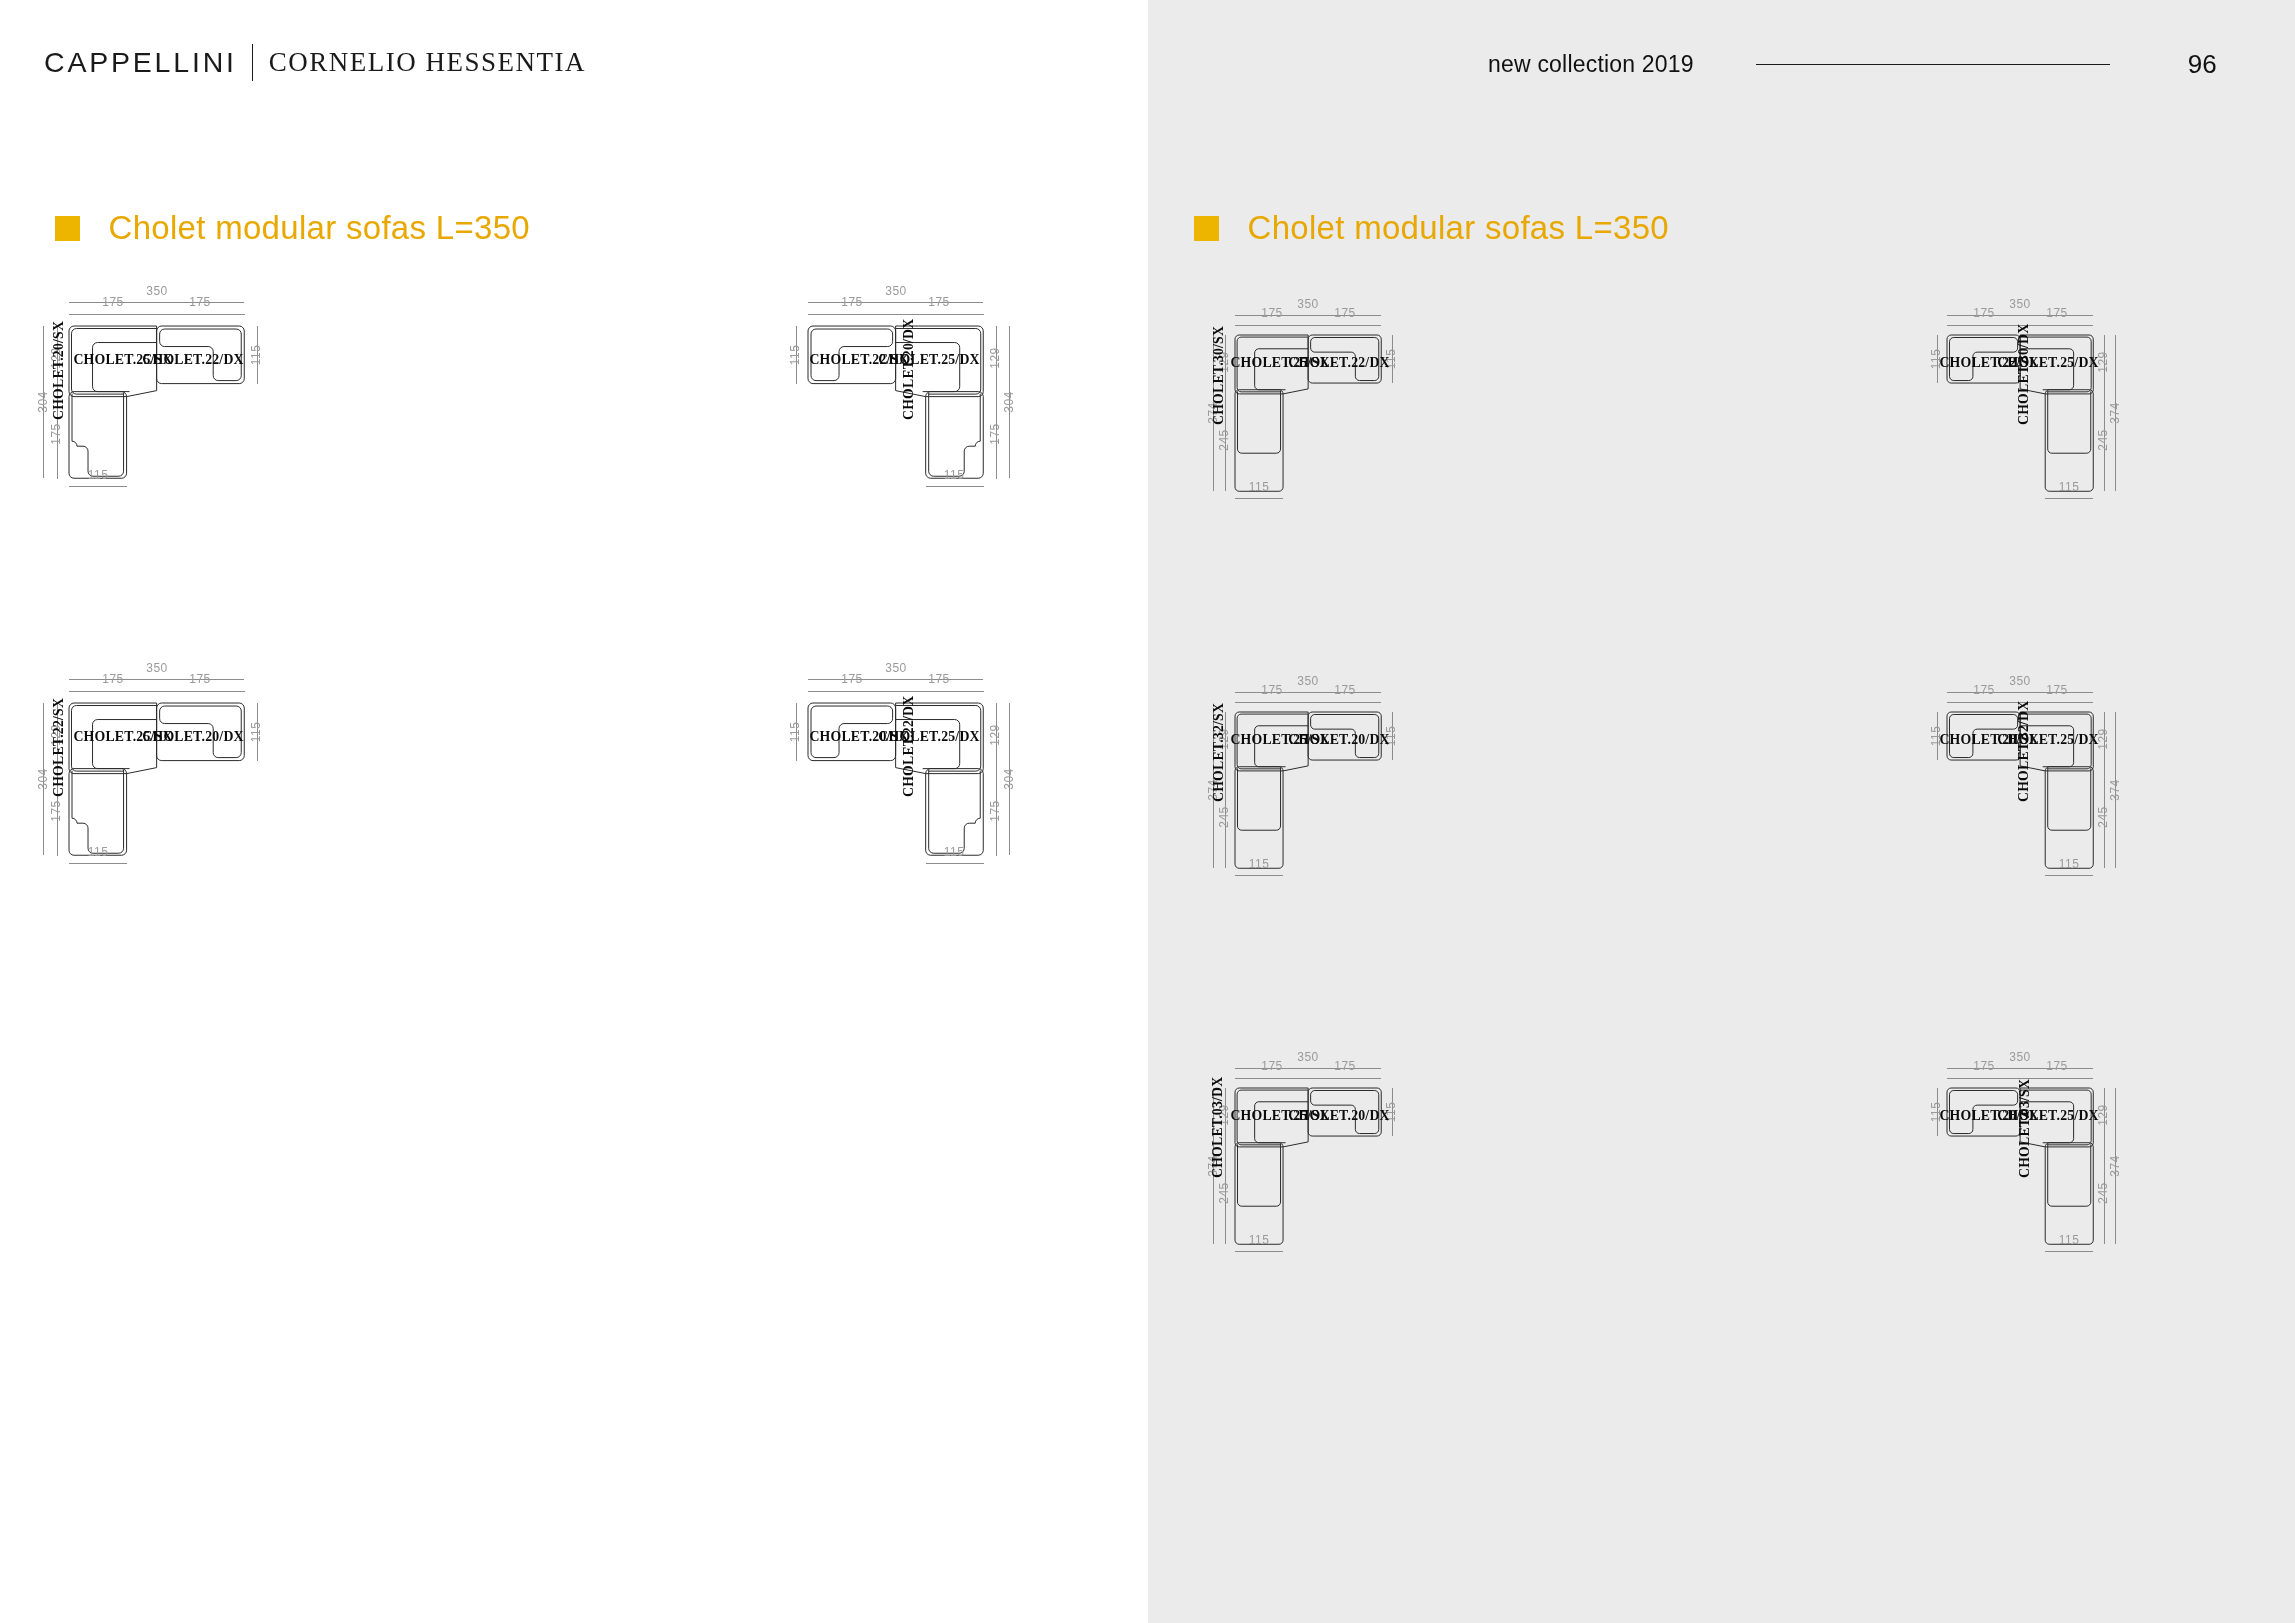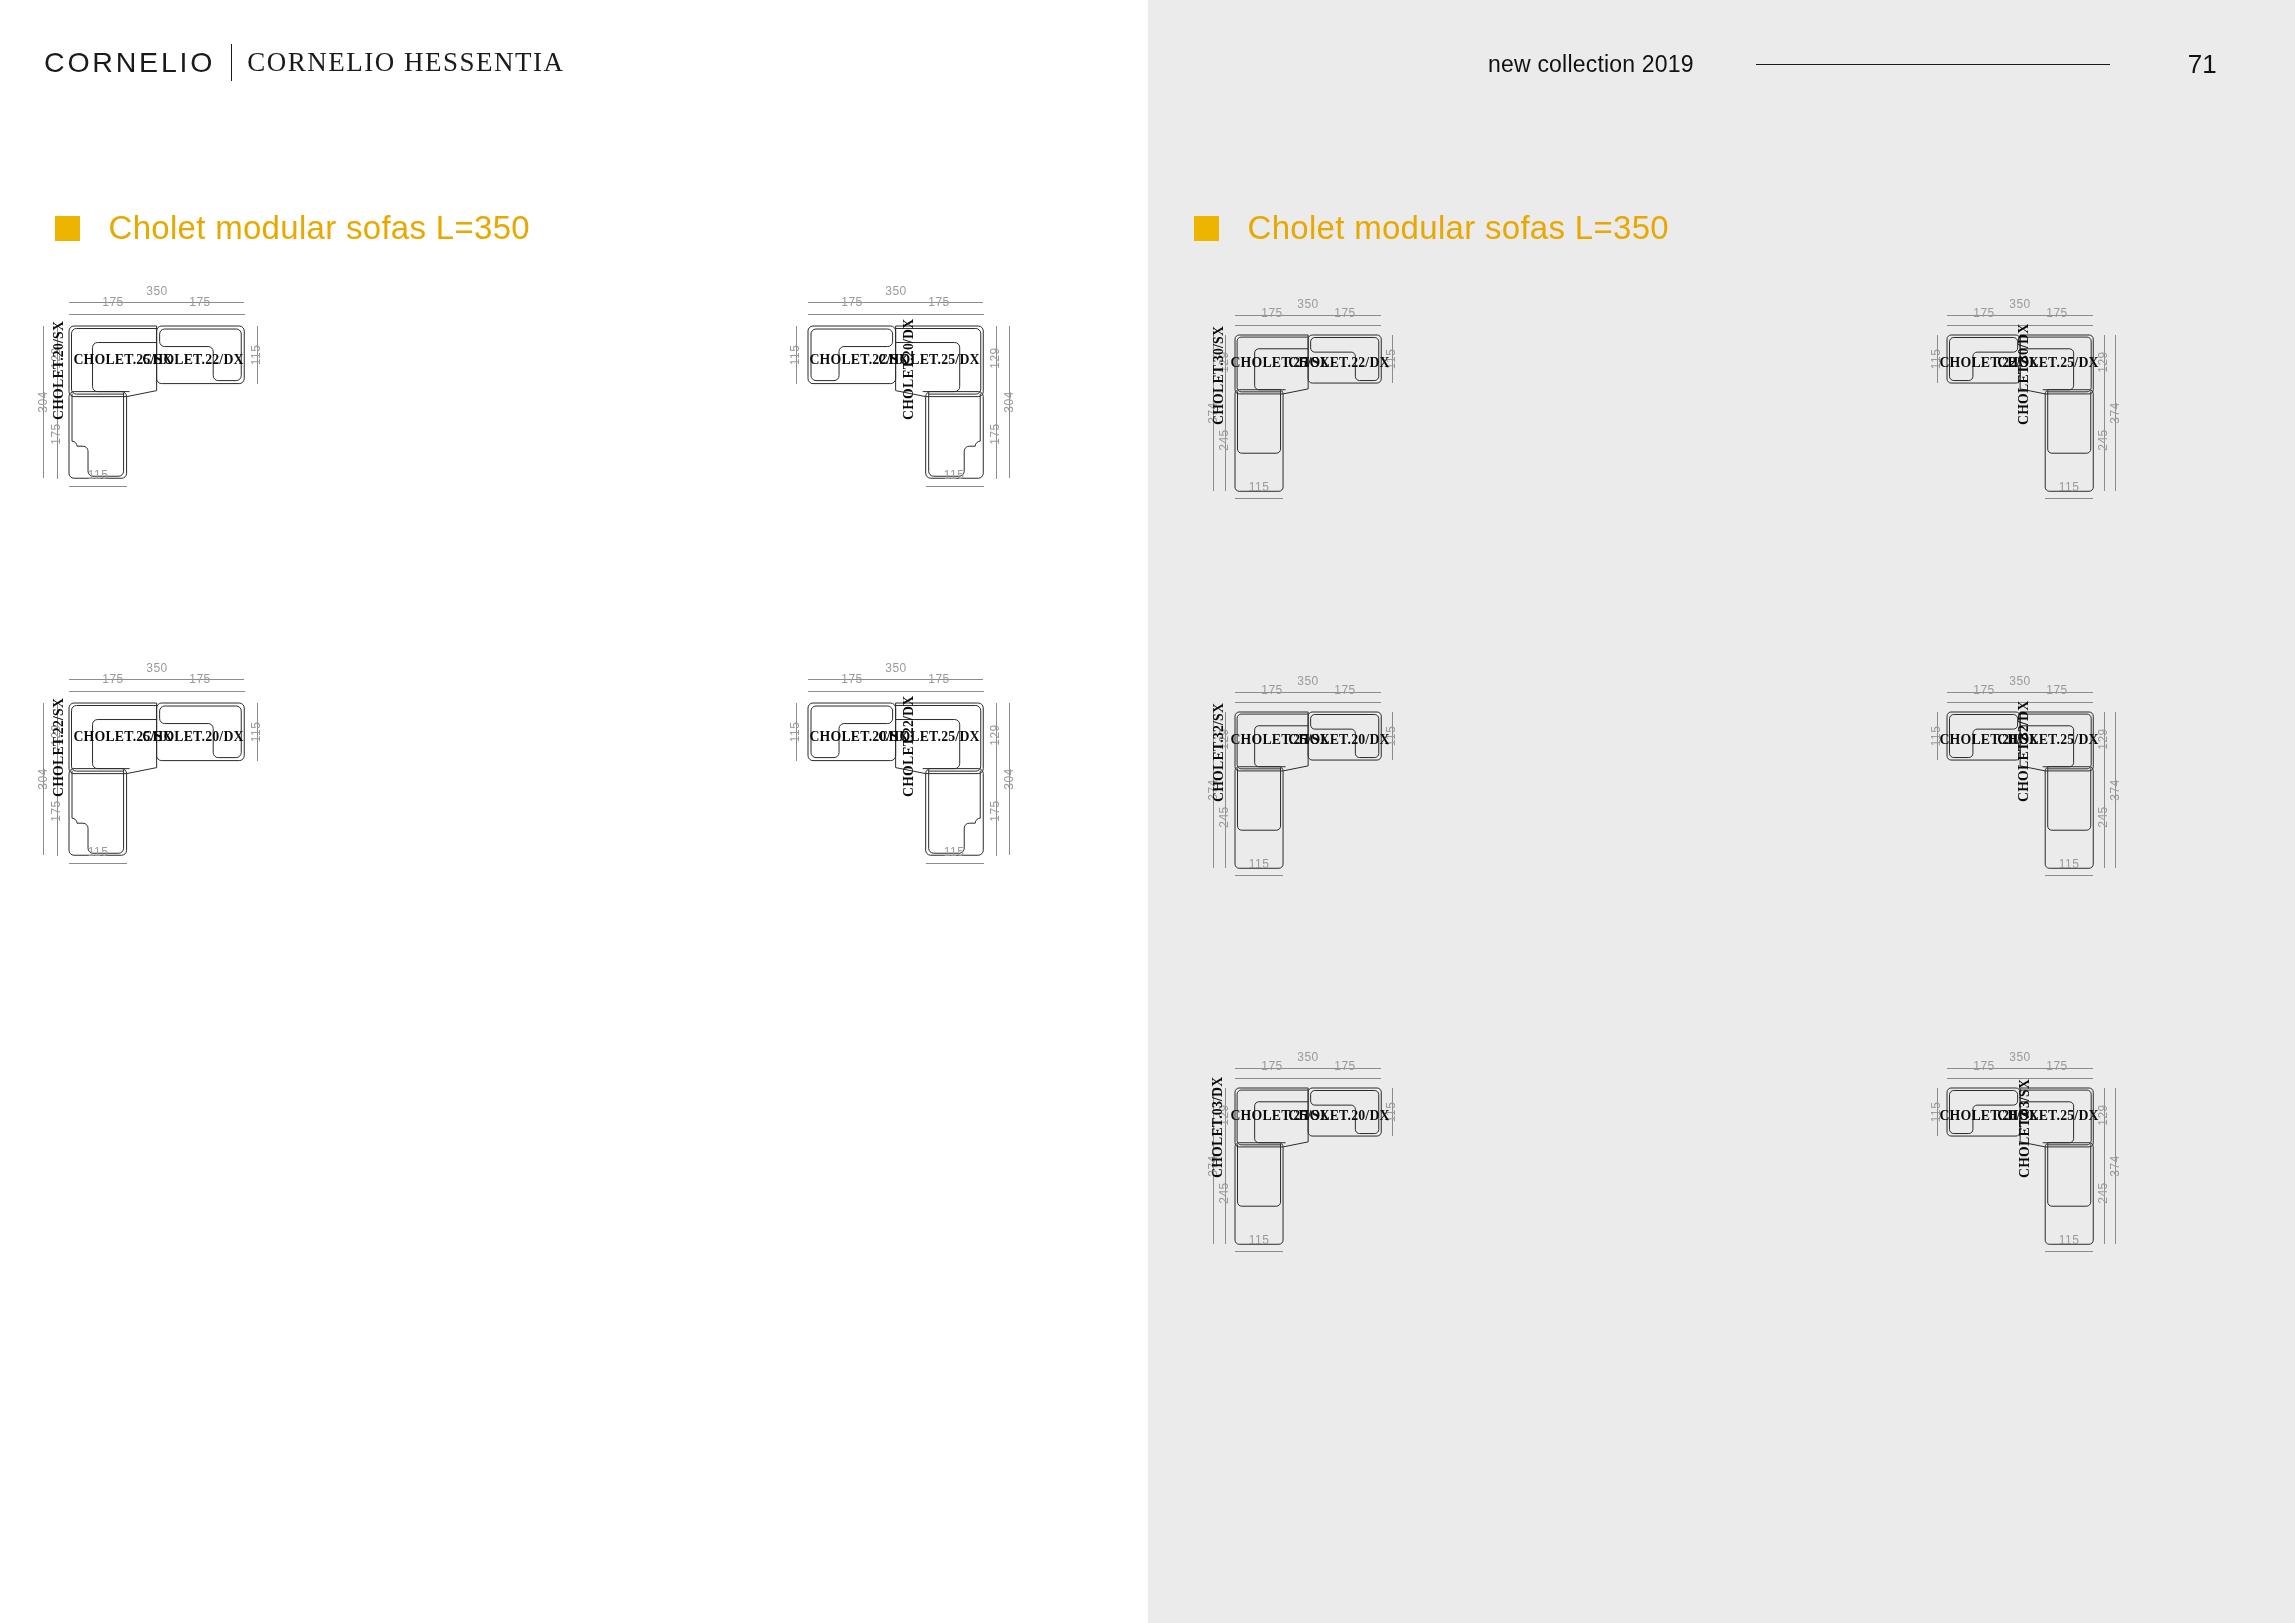--- a/index.html
+++ b/index.html
@@ -89,29 +89,29 @@
     fill:none;stroke:#2b2b2b;stroke-width:1;vector-effect:non-scaling-stroke;
   }
 </style>
 </head>
 <body>
 
 <div class="page page-left"></div>
 <div class="page page-right"></div>
 
 <div class="brand">
-  <span class="brand-hessentia">CORNELIO</span>
+  <span class="brand-hessentia">CAPPELLINI</span>
   <span class="brand-sep"></span>
   <span class="brand-cornelio">CORNELIO HESSENTIA</span>
 </div>
 
 <div class="hdr-right">
   <span class="hdr-collection">new collection 2019</span>
   <span class="hdr-rule"></span>
-  <span class="hdr-page">71</span>
+  <span class="hdr-page">96</span>
 </div>
 
 <div class="sect" id="sect-left">
   <span class="sect-sq"></span>
   <span class="sect-title">Cholet modular sofas L=350</span>
 </div>
 <div class="sect" id="sect-right">
   <span class="sect-sq"></span>
   <span class="sect-title">Cholet modular sofas L=350</span>
 </div>

